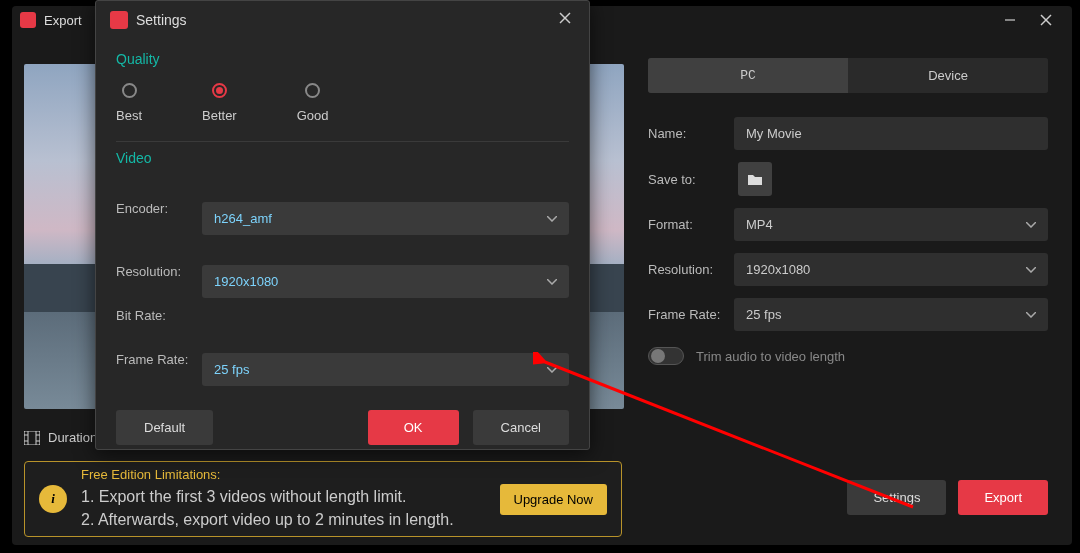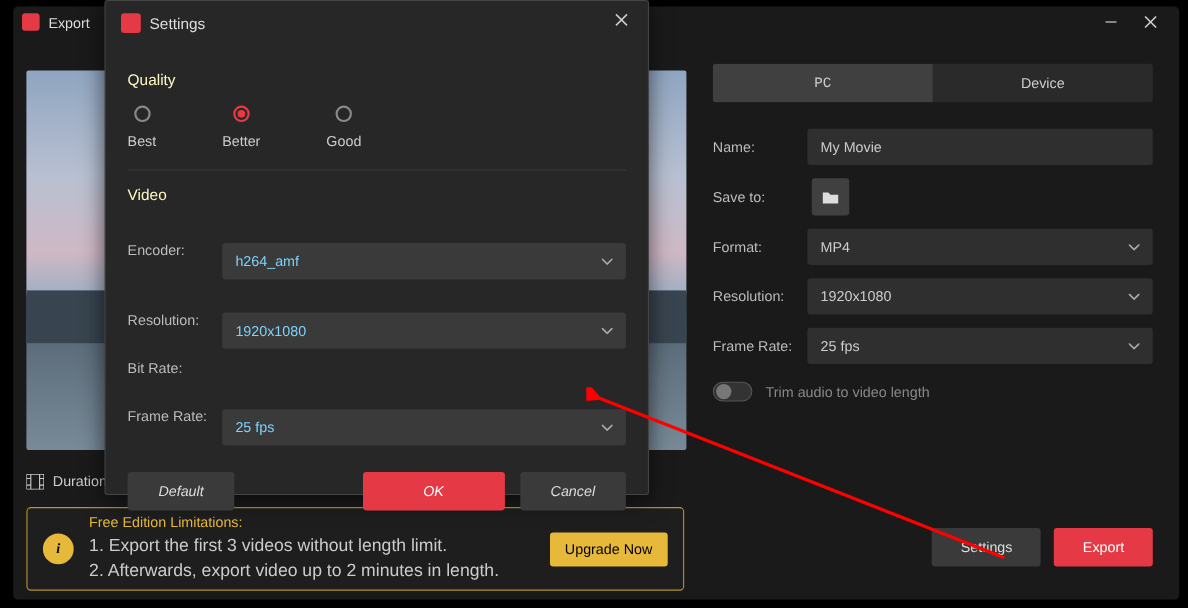--- a/index.html
+++ b/index.html
@@ -48,34 +48,34 @@
 .limit-text .l { color:#ccc; font-size:16px; line-height:1.4; }
 .upgrade { margin-left:auto; background:#e6b93a; color:#000; padding:8px 14px; border-radius:3px; cursor:pointer; font-size:13px; }
 
 
 .dialog { position:absolute; top:0px; left:95px; width:495px; height:450px; background:#272727; border:1px solid #444; border-radius:3px; box-shadow:0 4px 20px rgba(0,0,0,0.6); z-index:100; }
 .dlg-title { display:flex; align-items:center; padding:10px 14px; border-bottom:0; }
 .dlg-title .app-icon { width:18px; height:18px; background:#e63946; border-radius:3px; margin-right:8px; }
 .dlg-title .t { color:#ddd; font-size:14px; flex:1; }
 .dlg-title .close { color:#ccc; cursor:pointer; font-size:16px; width:20px; text-align:center; }
 .dlg-body { padding: 10px 20px 14px; }
-.section-h { color:#fef9c3; font-size:14px; margin: 14px 0 16px; }
+.section-h { color:#14b8a6; font-size:14px; margin: 2px 0 16px; }
 .radio-row { display:flex; gap:60px; margin-bottom:18px; padding-left:0; }
 .radio { display:flex; align-items:center; gap:10px; cursor:pointer; color:#ccc;flex-direction:column; }
 .radio .ring { width:15px; height:15px; border-radius:50%; border:2px solid #888; display:flex; align-items:center; justify-content:center; }
 .radio.sel .ring { border-color:#e63946; }
 .radio.sel .ring::after { content:""; width:7px; height:7px; background:#e63946; border-radius:50%; }
 .divider { height:1px; background:#3a3a3a; margin: 4px 0 8px; }
 .dlg-field { display:flex; align-items:center; margin-bottom:10px; }
 .dlg-field label { width:86px; color:#bbb; }
 .dlg-select { flex:1; background:#3a3a3a; color:#7dd3fc; padding:9px 12px; border-radius:3px; display:flex; align-items:center; justify-content:space-between; cursor:pointer;margin-top:20px; }
-.dlg-btns { display:flex; gap:14px; margin-top:24px; align-items:center;font-style:italic; }
+.dlg-btns { display:flex; gap:14px; margin-top:24px; align-items:center; }
 .dlg-btns .btn-dark2 { background:#3a3a3a; color:#ddd; padding:10px 28px; border-radius:3px; cursor:pointer; }
 .dlg-btns .spacer { flex:1; }
-.dlg-btns .btn-red2 { background:#e63946; color:#fff; padding:10px 55px; border-radius:3px; cursor:pointer; }
+.dlg-btns .btn-red2 { background:#e63946; color:#fff; padding:10px 36px; border-radius:3px; cursor:pointer; }
 
 
 .arrow-svg { position:absolute; top:352px; left:533px; width:392px; height:160px; z-index:200; pointer-events:none; }
 </style>
 </head>
 <body>
 
 <div class="window">
   <div class="titlebar">
     <div class="app-icon"></div>

